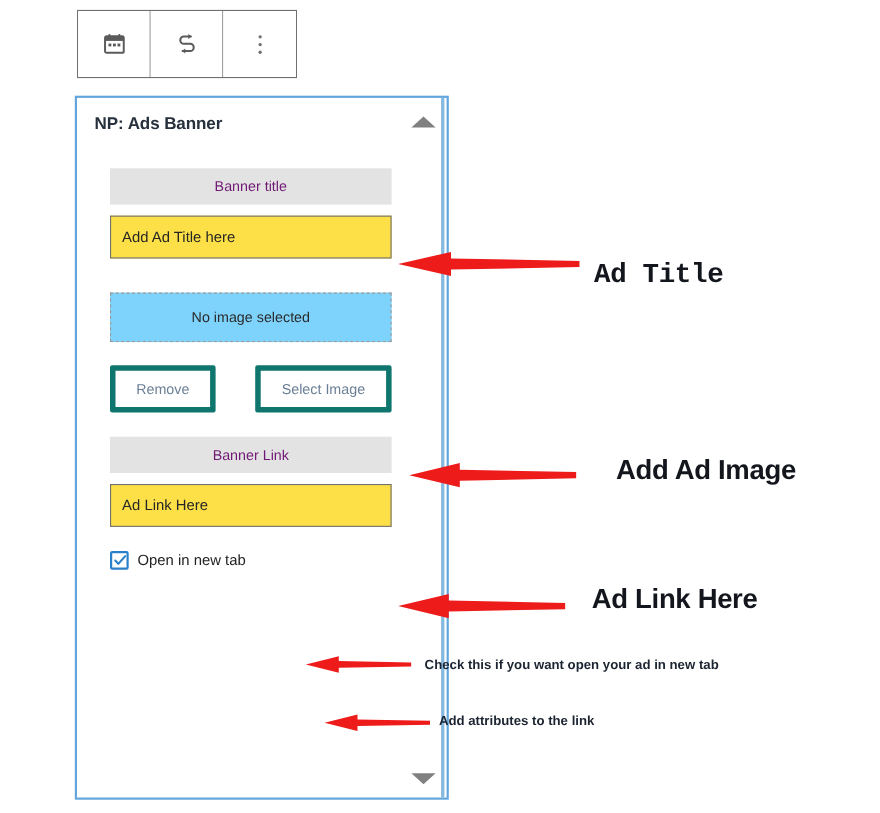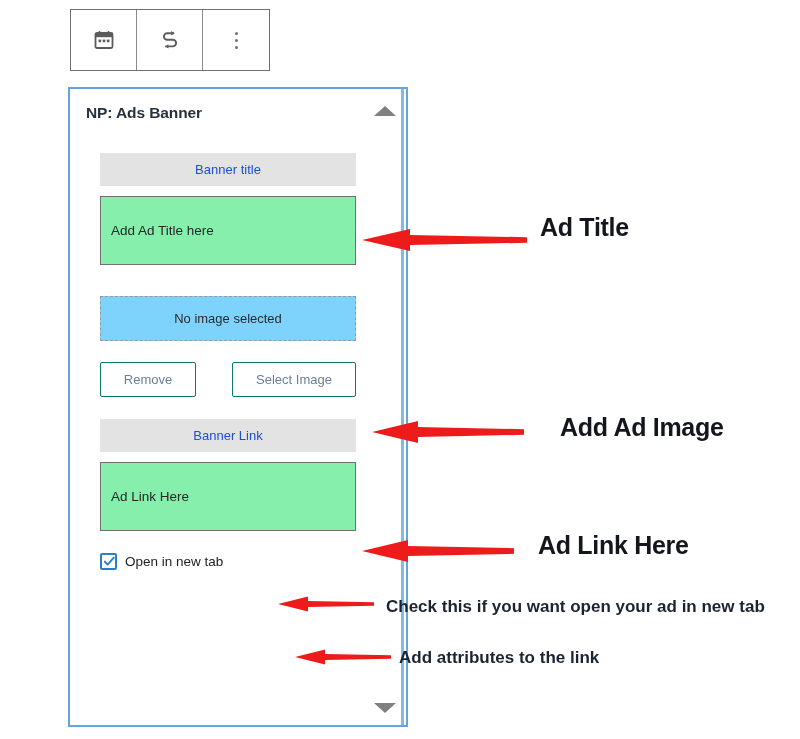--- a/index.html
+++ b/index.html
@@ -111,54 +111,54 @@
   
   #panel-body {
     position: absolute;
     left: 30px;
     top: 64px;
     width: 256px;
   }
 
   .field-label {
     background: #e3e3e3;
-    color: #1d4ed8;
+    color: #701a75;
     font-size: 13px;
     text-align: center;
     padding: 9px 4px;
     box-sizing: border-box;
   }
 
   .text-input {
     border: 1px solid #707070;
-    background: #86efac;
+    background: #fde047;
     color: #262626;
     font-size: 13.5px;
-    padding: 26px 10px;
+    padding: 11px 10px;
     box-sizing: border-box;
     width: 100%;
     cursor: text;
   }
 
   .image-placeholder {
     border: 1px dashed #9a9a9a;
     background: #7dd3fc;
     color: #2b2b2b;
     font-size: 13px;
     text-align: center;
     padding: 14px 4px;
     box-sizing: border-box;
   }
 
   .btn-row {
     display: flex;
     justify-content: space-between;
   }
   .media-btn {
-    border: 1px solid #0f766e;
+    border: 5px solid #0f766e;
     background: #ffffff;
     color: #6a7f95;
     font-size: 13px;
     padding: 9px 12px;
     border-radius: 2px;
     cursor: pointer;
     box-sizing: border-box;
     text-align: center;
     font-family: "Liberation Sans", sans-serif;
   }
@@ -193,21 +193,21 @@
   .anno-big {
     position: absolute;
     font-size: 25px;
     font-weight: bold;
     color: #13161c;
     letter-spacing: -0.3px;
     white-space: nowrap;
   }
   .anno-small {
     position: absolute;
-    font-size: 17px;
+    font-size: 12px;
     font-weight: bold;
     color: #1b2430;
     white-space: nowrap;
   }
 
   .arrow-wrap { position: absolute; }
 </style>
 </head>
 <body>
 
@@ -296,21 +296,21 @@
     
 
   </div>
 </div>
 
 <div class="arrow-wrap" style="left:362px; top:222px;">
   <svg width="165" height="36" viewBox="0 0 165 36">
     <path d="M0 18 L48 7 L48 13 L165 15.2 L165 20.8 L48 23 L48 29 Z" fill="#ee1b1b"></path>
   </svg>
 </div>
-<div class="anno-big" style="left:540px; top:213px;">Ad Title</div>
+<div class="anno-big" style="left:540px; top:235px;font-family:Liberation Mono, monospace;">Ad Title</div>
 
 <div class="arrow-wrap" style="left:372px; top:414px;">
   <svg width="152" height="36" viewBox="0 0 152 36">
     <path d="M0 18 L46 7 L46 13 L152 15.2 L152 20.8 L46 23 L46 29 Z" fill="#ee1b1b"></path>
   </svg>
 </div>
 <div class="anno-big" style="left:560px; top:413px;">Add Ad Image</div>
 
 <div class="arrow-wrap" style="left:362px; top:533px;">
   <svg width="152" height="36" viewBox="0 0 152 36">

